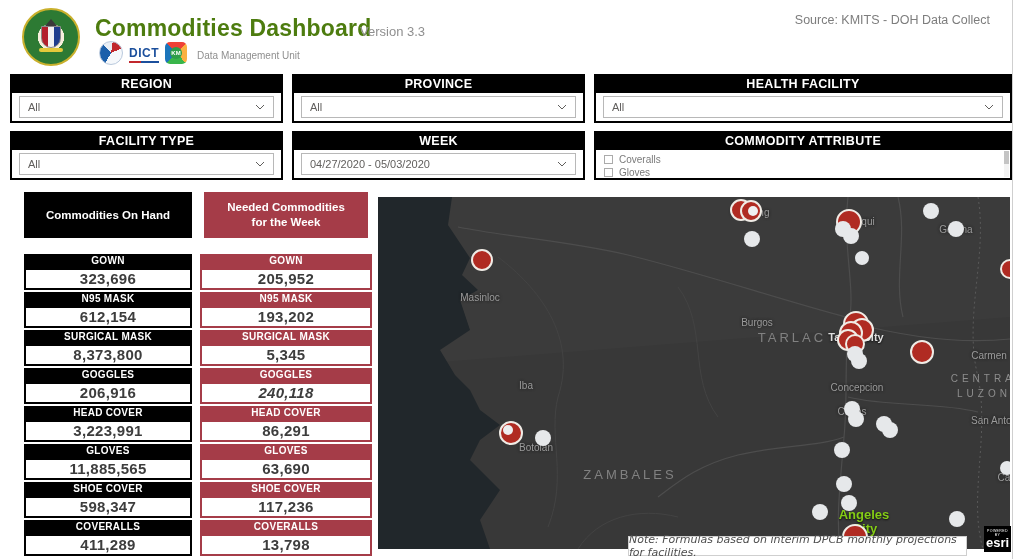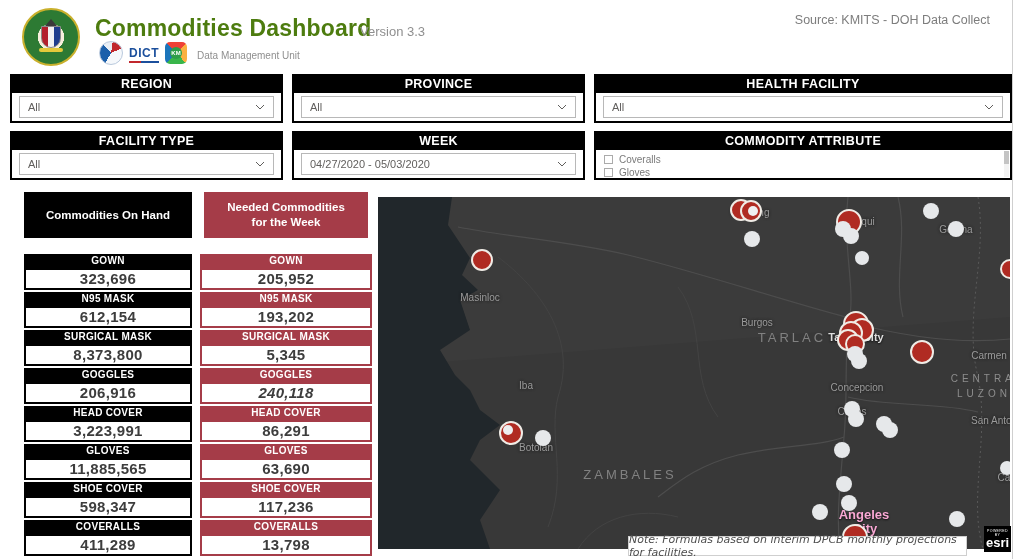--- a/index.html
+++ b/index.html
@@ -65,21 +65,21 @@
   .card-value { height:22px; line-height:18px; border:2px solid #000; text-align:center; background:#fff;
     font-size:15px; font-weight:bold; color:#3d3d3d; letter-spacing:0.3px; }
 
   
   #map { position:absolute; left:378px; top:197px; width:632px; height:352px; background:#3b3b3b; overflow:hidden; }
   #map svg.base { position:absolute; left:0; top:0; }
   .map-label { position:absolute; transform:translate(-50%,-50%); white-space:nowrap; z-index:2; }
   .lbl-town { font-size:10px; color:#9b9b9b; text-shadow:0 0 3px rgba(20,20,20,0.9); }
   .lbl-province { font-size:13px; color:#818181; letter-spacing:3px; }
   .lbl-region { font-size:10px; color:#8d8d8d; letter-spacing:4px; }
-  .lbl-city { font-size:13px; font-weight:bold; color:#f9a8d4; text-shadow:0 1px 2px rgba(0,0,0,0.8); }
+  .lbl-city { font-size:13px; font-weight:bold; color:#84cc16; text-shadow:0 1px 2px rgba(0,0,0,0.8); }
   .lbl-citysm { font-size:11px; font-weight:bold; color:#dedede; text-shadow:0 1px 2px rgba(0,0,0,0.8); }
   .pt { position:absolute; border-radius:50%; transform:translate(-50%,-50%); z-index:3; }
   .pt-red { background:#b02b22; border:2px solid #f0ece6; }
   .pt-white { background:#e6e8ea; }
   .pt-dot { background:#eeeff0; z-index:4; }
 
   #note-box { position:absolute; left:628px; top:536px; width:339px; height:20px; background:#fff;
     border:1px solid #cfcfcf; display:flex; align-items:center; justify-content:center;
     font-style:italic; font-size:11px; color:#4d4d4d; font-family:"DejaVu Sans", sans-serif; z-index:6; }
   #esri-badge { position:absolute; left:984px; top:526px; width:27px; height:26px; background:#000;

